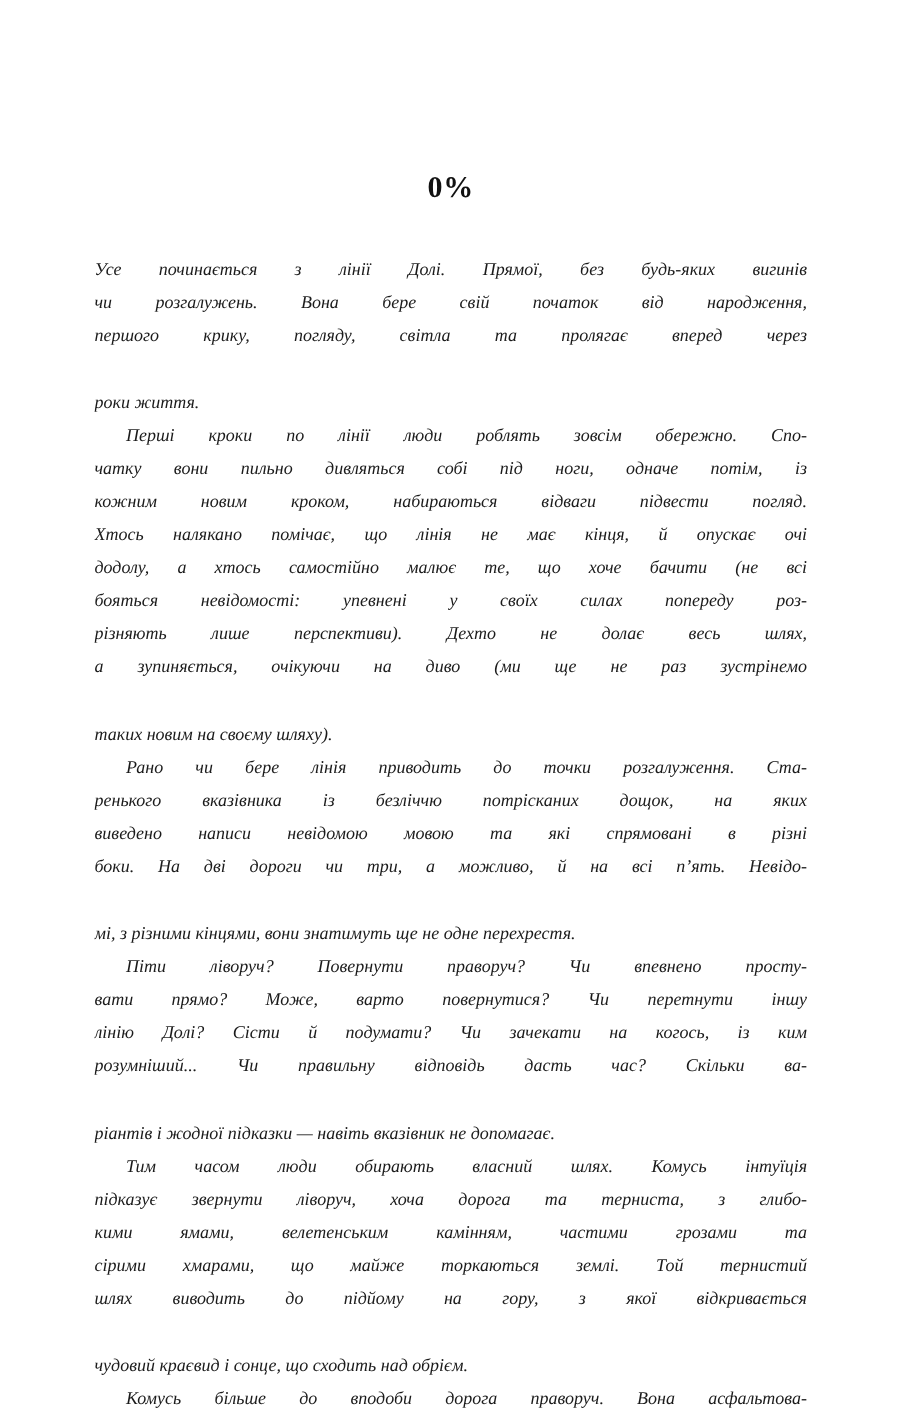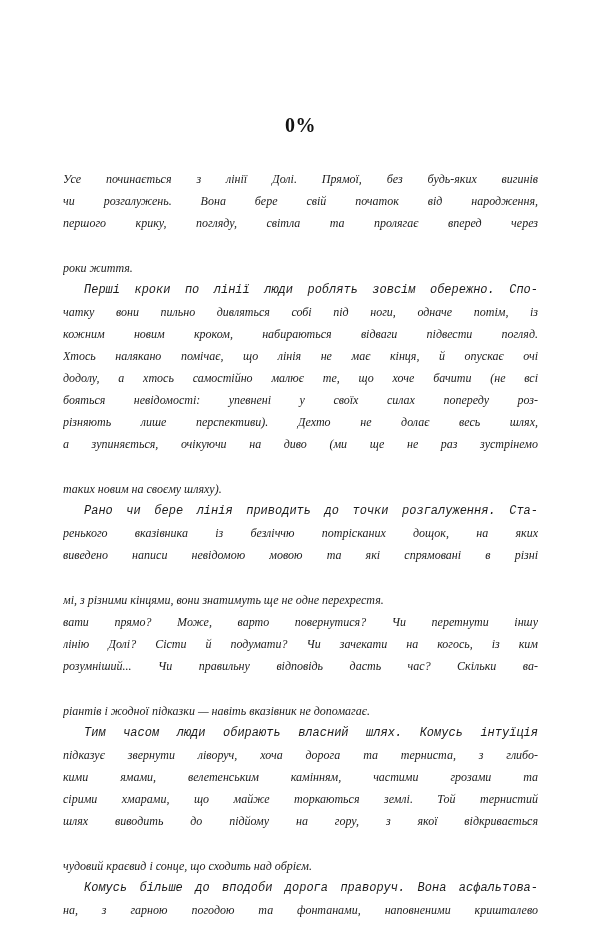--- a/index.html
+++ b/index.html
@@ -39,21 +39,20 @@
     text-align-last: justify;
     overflow: hidden;
     white-space: normal;
   }
   .line.para-end {
     text-align-last: left;
     margin-top: 23px;
   }
   .line.indent {
     text-indent: 21px;
-    font-family: Liberation Mono, monospace;
   }
 </style>
 </head>
 <body>
 
 <div class="book-page">
   <div class="progress-heading">0%</div>
   <div class="page-text">
       <div class="line">Усе починається з лінії Долі. Прямої, без будь-яких вигинів</div>
       <div class="line">чи розгалужень. Вона бере свій початок від народження,</div>
@@ -64,21 +63,23 @@
       <div class="line">кожним новим кроком, набираються відваги підвести погляд.</div>
       <div class="line">Хтось налякано помічає, що лінія не має кінця, й опускає очі</div>
       <div class="line">додолу, а хтось самостійно малює те, що хоче бачити (не всі</div>
       <div class="line">бояться невідомості: упевнені у своїх силах попереду роз-</div>
       <div class="line">різняють лише перспективи). Дехто не долає весь шлях,</div>
       <div class="line">а зупиняється, очікуючи на диво (ми ще не раз зустрінемо</div>
       <div class="line para-end">таких новим на своєму шляху).</div>
       <div class="line indent">Рано чи бере лінія приводить до точки розгалуження. Ста-</div>
       <div class="line">ренького вказівника із безліччю потрісканих дощок, на яких</div>
       <div class="line">виведено написи невідомою мовою та які спрямовані в різні</div>
+      <div class="line">боки. На дві дороги чи три, а можливо, й на всі п’ять. Невідо-</div>
       <div class="line para-end">мі, з різними кінцями, вони знатимуть ще не одне перехрестя.</div>
+      <div class="line indent">Піти ліворуч? Повернути праворуч? Чи впевнено просту-</div>
       <div class="line">вати прямо? Може, варто повернутися? Чи перетнути іншу</div>
       <div class="line">лінію Долі? Сісти й подумати? Чи зачекати на когось, із ким</div>
       <div class="line">розумніший... Чи правильну відповідь дасть час? Скільки ва-</div>
       <div class="line para-end">ріантів і жодної підказки — навіть вказівник не допомагає.</div>
       <div class="line indent">Тим часом люди обирають власний шлях. Комусь інтуїція</div>
       <div class="line">підказує звернути ліворуч, хоча дорога та терниста, з глибо-</div>
       <div class="line">кими ямами, велетенським камінням, частими грозами та</div>
       <div class="line">сірими хмарами, що майже торкаються землі. Той тернистий</div>
       <div class="line">шлях виводить до підйому на гору, з якої відкривається</div>
       <div class="line para-end">чудовий краєвид і сонце, що сходить над обрієм.</div>

